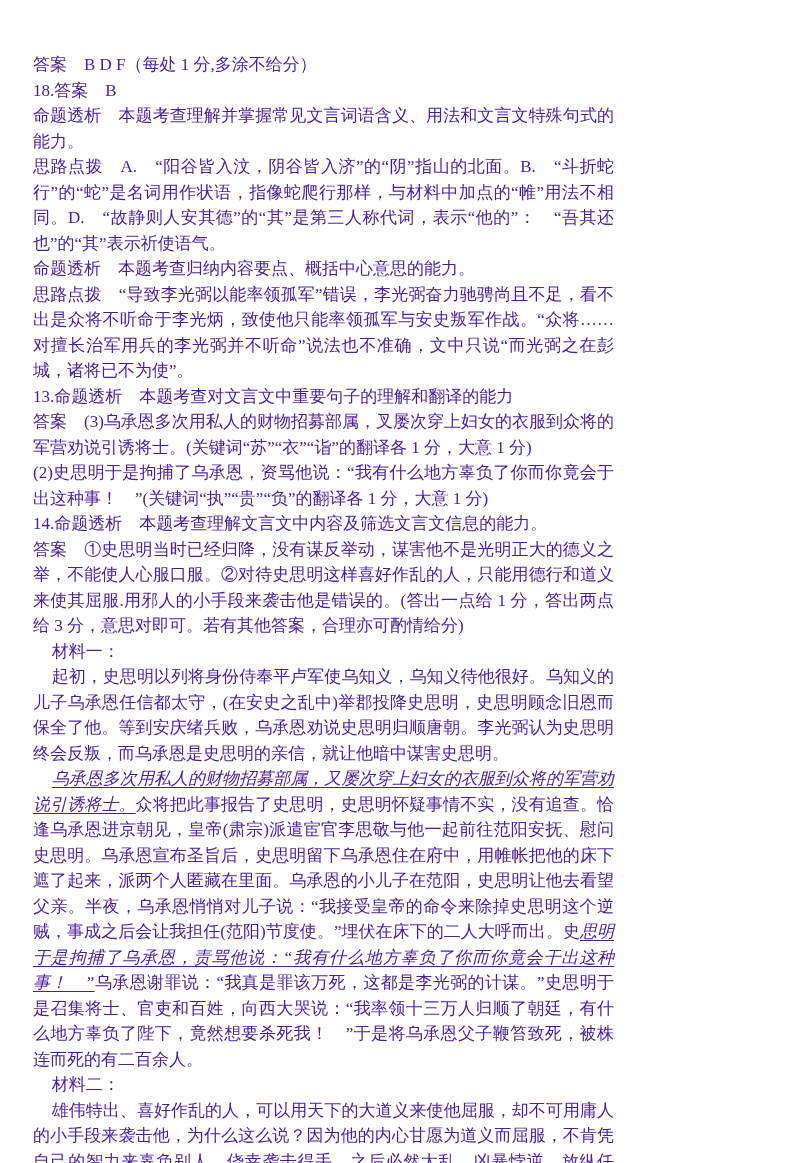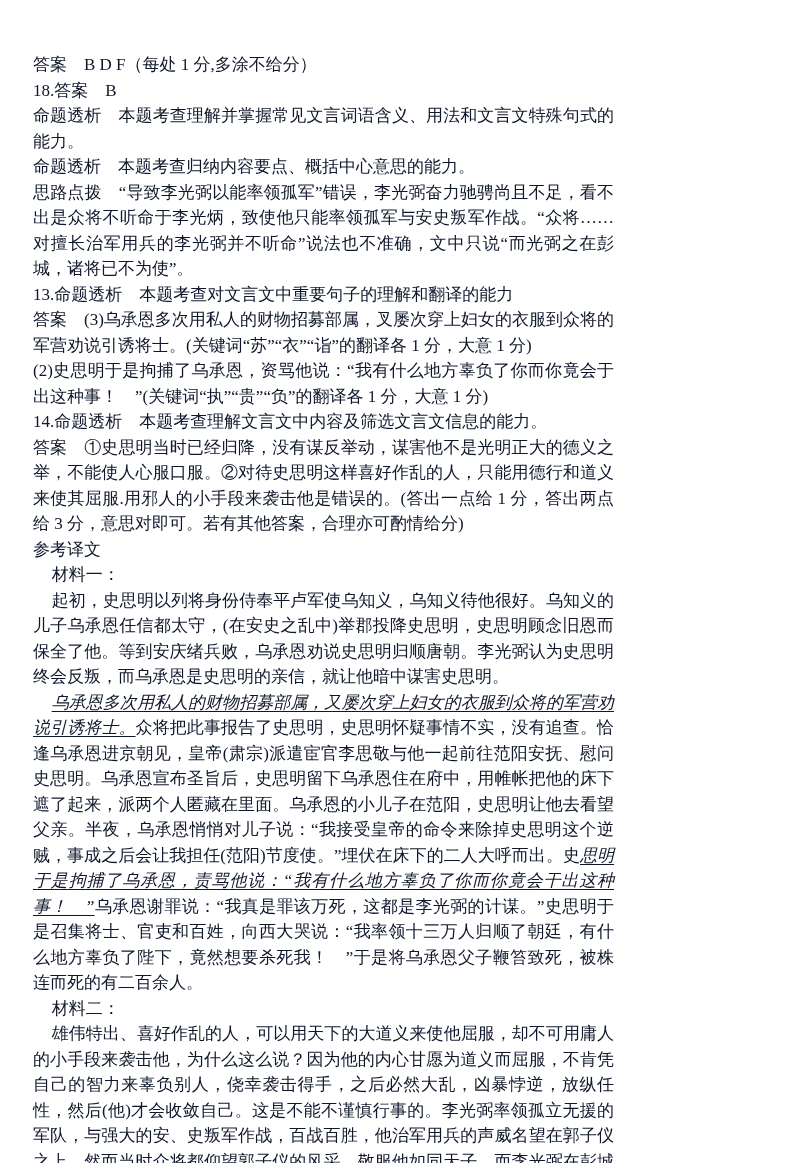--- a/index.html
+++ b/index.html
@@ -8,21 +8,21 @@
     background: #ffffff;
   }
   .page {
     position: relative;
     width: 644px;
     height: 1163px;
     box-sizing: border-box;
     padding: 52px 30px 0 33px;
     overflow: hidden;
     background: #ffffff;
-    color: #0f172a;
+    color: #4c1d95;
     font-family: "Liberation Serif", "DejaVu Serif", serif;
     font-size: 17px;
     line-height: 25.5px;
     text-align: justify;
   }
   .page p { margin: 0; padding: 0; }
   .indent-sm { margin-left: 15px; }   
   .sub       { margin-left: 20px; }   
   .numline   { margin-left: 0; }      
   .gap       { margin-top: 12px; }
@@ -30,32 +30,32 @@
   .u { text-decoration: underline; text-underline-offset: 3px; font-style: italic; }
 </style>
 </head>
 <body>
 
 <div class="page">
   <p class="indent-sm">答案　B D F（每处 1 分,多涂不给分）</p>
 
   <p class="numline gap">18.答案　B</p>
   <p class="sub">命题透析　本题考查理解并掌握常见文言词语含义、用法和文言文特殊句式的能力。</p>
+  <p class="sub">思路点拨　A.　“阳谷皆入汶，阴谷皆入济”的“阴”指山的北面。B.　“斗折蛇行”的“蛇”是名词用作状语，指像蛇爬行那样，与材料中加点的“帷”用法不相同。D.　“故静则人安其德”的“其”是第三人称代词，表示“他的”：　“吾其还也”的“其”表示祈使语气。</p>
 
   <p class="sub">命题透析　本题考查归纳内容要点、概括中心意思的能力。</p>
   <p class="sub">思路点拨　“导致李光弼以能率领孤军”错误，李光弼奋力驰骋尚且不足，看不出是众将不听命于李光炳，致使他只能率领孤军与安史叛军作战。“众将……对擅长治军用兵的李光弼并不听命”说法也不准确，文中只说“而光弼之在彭城，诸将已不为使”。</p>
 
   <p class="numline">13.命题透析　本题考查对文言文中重要句子的理解和翻译的能力</p>
   <p class="sub">答案　(3)乌承恩多次用私人的财物招募部属，叉屡次穿上妇女的衣服到众将的军营劝说引诱将士。(关键词“苏”“衣”“诣”的翻译各 1 分，大意 1 分)</p>
   <p class="sub">(2)史思明于是拘捕了乌承恩，资骂他说：“我有什么地方辜负了你而你竟会于出这种事！　”(关键词“执”“贵”“负”的翻译各 1 分，大意 1 分)</p>
 
   <p class="numline">14.命题透析　本题考查理解文言文中内容及筛选文言文信息的能力。</p>
   <p class="sub">答案　①史思明当时已经归降，没有谋反举动，谋害他不是光明正大的德义之举，不能使人心服口服。②对待史思明这样喜好作乱的人，只能用德行和道义来使其屈服.用邪人的小手段来袭击他是错误的。(答出一点给 1 分，答出两点给 3 分，意思对即可。若有其他答案，合理亦可酌情给分)</p>
 
-  <p class="sub">参考译文</p>
 
   <p class="trans-p">材料一：</p>
   <p class="trans-p">起初，史思明以列将身份侍奉平卢军使乌知义，乌知义待他很好。乌知义的儿子乌承恩任信都太守，(在安史之乱中)举郡投降史思明，史思明顾念旧恩而保全了他。等到安庆绪兵败，乌承恩劝说史思明归顺唐朝。李光弼认为史思明终会反叛，而乌承恩是史思明的亲信，就让他暗中谋害史思明。</p>
   <p class="trans-p"><span class="u">乌承恩多次用私人的财物招募部属，又屡次穿上妇女的衣服到众将的军营劝说引诱将士。</span><span>众将把此事报告了史思明，史思明怀疑事情不实，没有追查。恰逢乌承恩进京朝见，皇帝(肃宗)派遣宦官李思敬与他一起前往范阳安抚、慰问史思明。乌承恩宣布圣旨后，史思明留下乌承恩住在府中，用帷帐把他的床下遮了起来，派两个人匿藏在里面。乌承恩的小儿子在范阳，史思明让他去看望父亲。半夜，乌承恩悄悄对儿子说：“我接受皇帝的命令来除掉史思明这个逆贼，事成之后会让我担任(范阳)节度使。”埋伏在床下的二人大呼而出。史</span><span class="u">思明于是拘捕了乌承恩，责骂他说：“我有什么地方辜负了你而你竟会干出这种事！　”</span><span>乌承恩谢罪说：“我真是罪该万死，这都是李光弼的计谋。”史思明于是召集将士、官吏和百姓，向西大哭说：“我率领十三万人归顺了朝廷，有什么地方辜负了陛下，竟然想要杀死我！　”于是将乌承恩父子鞭笞致死，被株连而死的有二百余人。</span></p>
 
   <p class="trans-p">材料二：</p>
   <p class="trans-p">雄伟特出、喜好作乱的人，可以用天下的大道义来使他屈服，却不可用庸人的小手段来袭击他，为什么这么说？因为他的内心甘愿为道义而屈服，不肯凭自己的智力来辜负别人，侥幸袭击得手，之后必然大乱，凶暴悖逆，放纵任性，然后(他)才会收敛自己。这是不能不谨慎行事的。李光弼率领孤立无援的军队，与强大的安、史叛军作战，百战百胜，他治军用兵的声威名望在郭子仪之上。然而当时众将都仰望郭子仪的风采，敬服他如同天子，而李光弼在彭城之时，众将已不听命于他。郭子仪能使吐蕃称自己为父亲，而史思明却上书朝廷请求诛杀李光弼溉李光弼的真才不及郭子仪的声誉，郭子仪安然而坐还绰绰有余，李光弼奋力驰骋尚且不足</p>
   <p class="trans-p">我曾经思考其中的缘故，读到《史思明传》，看见李光弼派遣乌承恩暗中谋害史思明一事，然后才知道李、郭二人的优劣所在，大概因为郭子仪的为人，招抚讨伐丝毫不爽，忠诚信守，他是胸怀坦荡的</p>
 </div>
 

